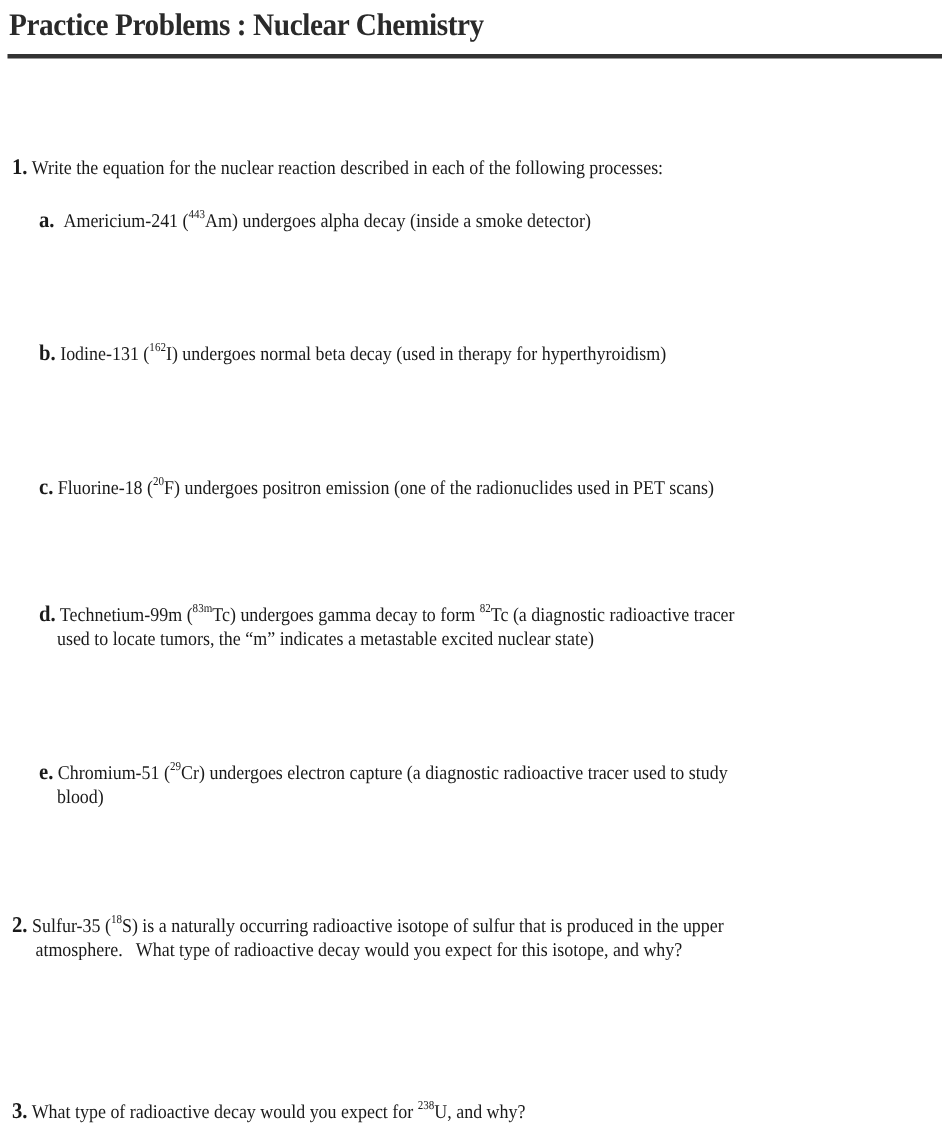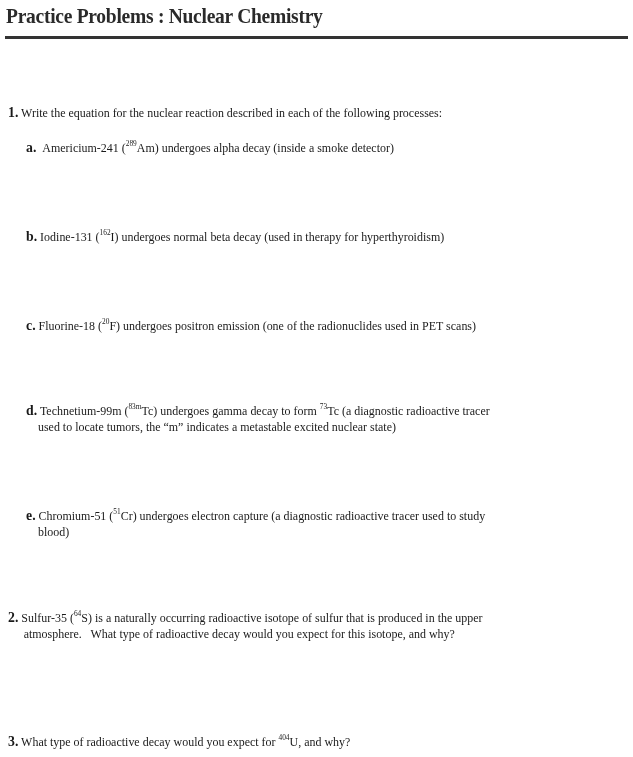--- a/index.html
+++ b/index.html
@@ -67,47 +67,47 @@
 <h1 class="title">Practice Problems : Nuclear Chemistry</h1>
 <div class="rule"></div>
 
 <div class="q" style="left:8px; top:104px;">
   <span class="num">1.</span>
   <span>Write the equation for the nuclear reaction described in each of the following processes:</span>
 </div>
 
 <div class="q" style="left:26px; top:139px;">
   <span class="letter">a.</span>
-  &nbsp;<span>Americium-241 (</span><sup>289</sup><span>Am</span><span>) undergoes alpha decay (inside a smoke detector)</span>
+  &nbsp;<span>Americium-241 (</span><sup>443</sup><span>Am</span><span>) undergoes alpha decay (inside a smoke detector)</span>
 </div>
 
 <div class="q" style="left:26px; top:228px;">
   <span class="letter">b.</span>
   <span>Iodine-131 (</span><sup>162</sup><span>I</span><span>) undergoes normal beta decay (used in therapy for hyperthyroidism)</span>
 </div>
 
 <div class="q" style="left:26px; top:317px;">
   <span class="letter">c.</span>
   <span>Fluorine-18 (</span><sup>20</sup><span>F</span><span>) undergoes positron emission (one of the radionuclides used in PET scans)</span>
 </div>
 
 <div class="q" style="left:26px; top:402px;">
   <span class="letter">d.</span>
-  <span>Technetium-99m (</span><sup>83m</sup><span>Tc</span><span>) undergoes gamma decay to form </span><sup>73</sup><span>Tc</span><span> (a diagnostic radioactive tracer</span>
+  <span>Technetium-99m (</span><sup>83m</sup><span>Tc</span><span>) undergoes gamma decay to form </span><sup>82</sup><span>Tc</span><span> (a diagnostic radioactive tracer</span>
   <span class="indent">used to locate tumors, the “m” indicates a metastable excited nuclear state)</span>
 </div>
 
 <div class="q" style="left:26px; top:507px;">
   <span class="letter">e.</span>
-  <span>Chromium-51 (</span><sup>51</sup><span>Cr</span><span>) undergoes electron capture (a diagnostic radioactive tracer used to study</span>
+  <span>Chromium-51 (</span><sup>29</sup><span>Cr</span><span>) undergoes electron capture (a diagnostic radioactive tracer used to study</span>
   <span class="indent">blood)</span>
 </div>
 
 <div class="q" style="left:8px; top:609px;">
   <span class="num">2.</span>
-  <span>Sulfur-35 (</span><sup>64</sup><span>S</span><span>) is a naturally occurring radioactive isotope of sulfur that is produced in the upper</span>
+  <span>Sulfur-35 (</span><sup>18</sup><span>S</span><span>) is a naturally occurring radioactive isotope of sulfur that is produced in the upper</span>
   <span class="indent-q" style="white-space:pre;">atmosphere.   What type of radioactive decay would you expect for this isotope, and why?</span>
 </div>
 
 <div class="q" style="left:8px; top:733px;">
   <span class="num">3.</span>
-  <span>What type of radioactive decay would you expect for </span><sup>404</sup><span>U</span><span>, and why?</span>
+  <span>What type of radioactive decay would you expect for </span><sup>238</sup><span>U</span><span>, and why?</span>
 </div>
 
 </body></html>

